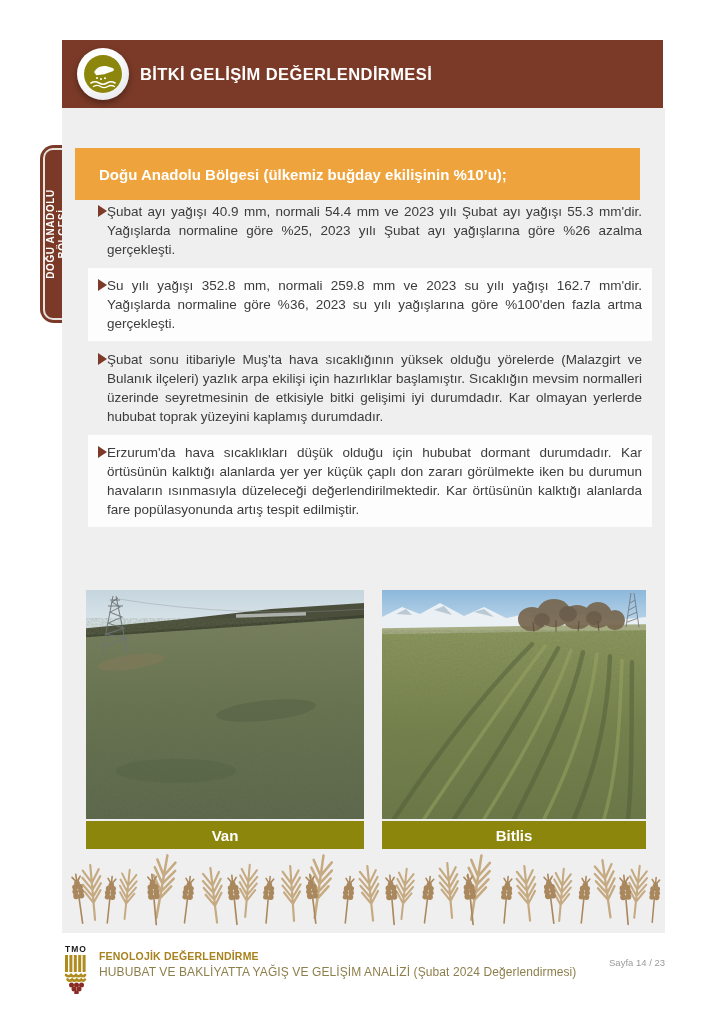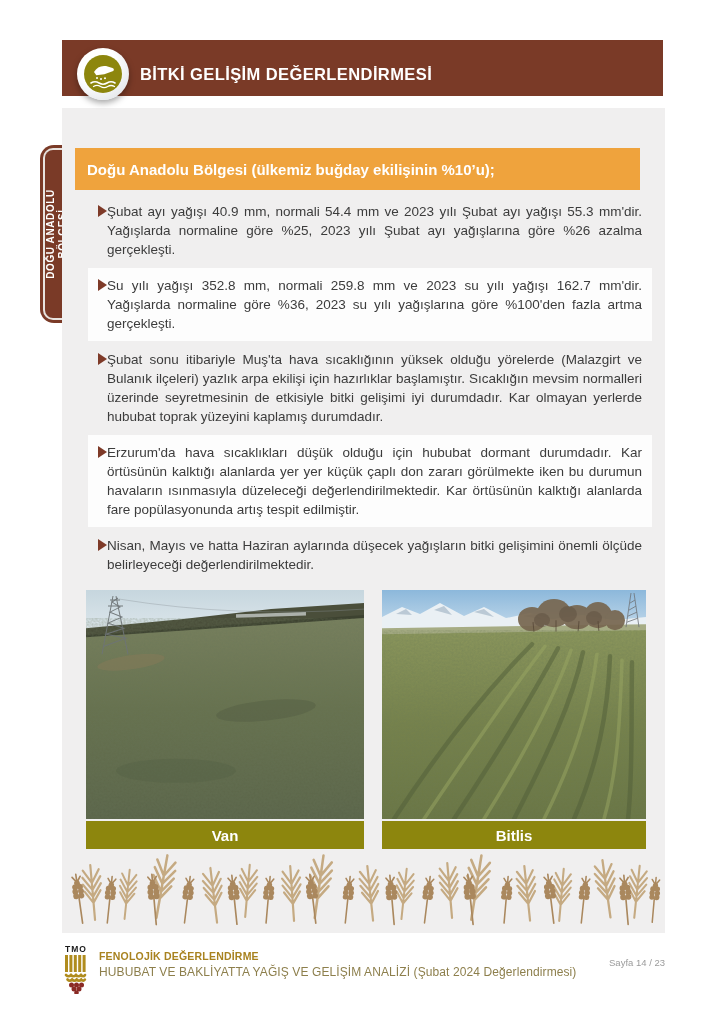--- a/index.html
+++ b/index.html
@@ -6,41 +6,41 @@
   body{
     width:724px;height:1024px;position:relative;overflow:hidden;
     background:#ffffff;
     font-family:"Liberation Sans", sans-serif;
     -webkit-font-smoothing:antialiased;
   }
   
   .panel{position:absolute;left:62px;top:108px;width:603px;height:825px;background:#f0efef;z-index:1;}
 
   
-  .header-bar{position:absolute;left:62px;top:40px;width:601px;height:56px;background:#7a3a27;z-index:2;}
+  .header-bar{position:absolute;left:62px;top:40px;width:601px;height:68px;background:#7a3a27;z-index:2;}
   .header-title{position:absolute;left:78px;top:0;height:68px;display:flex;align-items:center;
     color:#fff;font-weight:bold;font-size:16.5px;letter-spacing:.4px;white-space:nowrap;}
   .logo{position:absolute;left:15px;top:8px;width:52px;height:52px;border-radius:50%;
     background:radial-gradient(circle at 35% 30%, #ffffff 40%, #e9ebee 75%, #d7dbe1);
     box-shadow:0 3px 6px rgba(0,0,0,.35);display:flex;align-items:center;justify-content:center;}
   .logo-inner{width:38px;height:38px;border-radius:50%;background:#8d860d;display:flex;align-items:center;justify-content:center;}
 
   
   .tab{position:absolute;left:40px;top:145px;width:34px;height:178px;background:#7a3a27;
     border-radius:14px 0 0 14px;z-index:0;}
   .tab::before{content:"";position:absolute;top:3px;left:3px;right:0;bottom:3px;
     border:2px solid #e8e3df;border-right:none;border-radius:10px 0 0 10px;}
   .tab-label{position:absolute;left:50%;top:50%;width:178px;height:26px;
     transform:translate(-50%,-50%) rotate(-90deg);
     color:#fff;font-weight:bold;font-size:10px;line-height:12px;letter-spacing:.6px;
     text-align:center;display:flex;flex-direction:column;justify-content:center;}
 
   
-  .section-head{position:absolute;left:75px;top:148px;width:565px;height:42px;background:#efa33d;
-    display:flex;align-items:center;padding-left:12px;box-sizing:border-box;z-index:2;
+  .section-head{position:absolute;left:75px;top:148px;width:565px;height:52px;background:#efa33d;
+    display:flex;align-items:center;padding-left:24px;box-sizing:border-box;z-index:2;
     color:#fff;font-weight:bold;font-size:15px;}
 
   
   .content{position:absolute;left:88px;top:202px;width:564px;z-index:2;}
   .row{display:flex;margin-bottom:9px;padding:0 10px;box-sizing:border-box;align-items:flex-start;}
   .row.card{background:#fdfdfd;padding:8px 10px;}
   .arrow{flex:0 0 auto;width:0;height:0;margin-top:3px;
     border-left:9px solid #7e3a28;border-top:6px solid transparent;border-bottom:6px solid transparent;}
   .row-text{flex:1;font-size:13.5px;line-height:19px;color:#3c3c3c;text-align:justify;}
 
@@ -105,24 +105,20 @@
     <div class="arrow"></div>
     <div class="row-text">Su yılı yağışı 352.8 mm, normali 259.8 mm ve 2023 su yılı yağışı 162.7 mm'dir. Yağışlarda normaline göre %36, 2023 su yılı yağışlarına göre %100'den fazla artma gerçekleşti.</div>
   </div>
   <div class="row">
     <div class="arrow"></div>
     <div class="row-text">Şubat sonu itibariyle Muş'ta hava sıcaklığının yüksek olduğu yörelerde (Malazgirt ve Bulanık ilçeleri)  yazlık arpa ekilişi için hazırlıklar başlamıştır. Sıcaklığın mevsim normalleri üzerinde seyretmesinin de etkisiyle bitki gelişimi iyi durumdadır. Kar olmayan yerlerde hububat toprak yüzeyini kaplamış durumdadır.</div>
   </div>
   <div class="row card">
     <div class="arrow"></div>
     <div class="row-text">Erzurum'da hava sıcaklıkları düşük olduğu için hububat dormant durumdadır. Kar örtüsünün kalktığı alanlarda yer yer küçük çaplı don zararı görülmekte iken bu durumun havaların ısınmasıyla düzeleceği değerlendirilmektedir. Kar örtüsünün kalktığı alanlarda fare popülasyonunda artış tespit edilmiştir.</div>
-  </div>
-  <div class="row">
-    <div class="arrow"></div>
-    <div class="row-text">Nisan, Mayıs ve hatta Haziran aylarında düşecek yağışların bitki gelişimini önemli ölçüde belirleyeceği değerlendirilmektedir.</div>
   </div>
 </div>
 
 <div class="photo photo1">
   <svg viewBox="0 0 278 228" preserveAspectRatio="none">
     <defs>
       <linearGradient id="skyV" x1="0" y1="0" x2="0" y2="1">
         <stop offset="0" stop-color="#c6d6de"></stop>
           <stop offset="1" stop-color="#e3ebef"></stop>
       </linearGradient>

